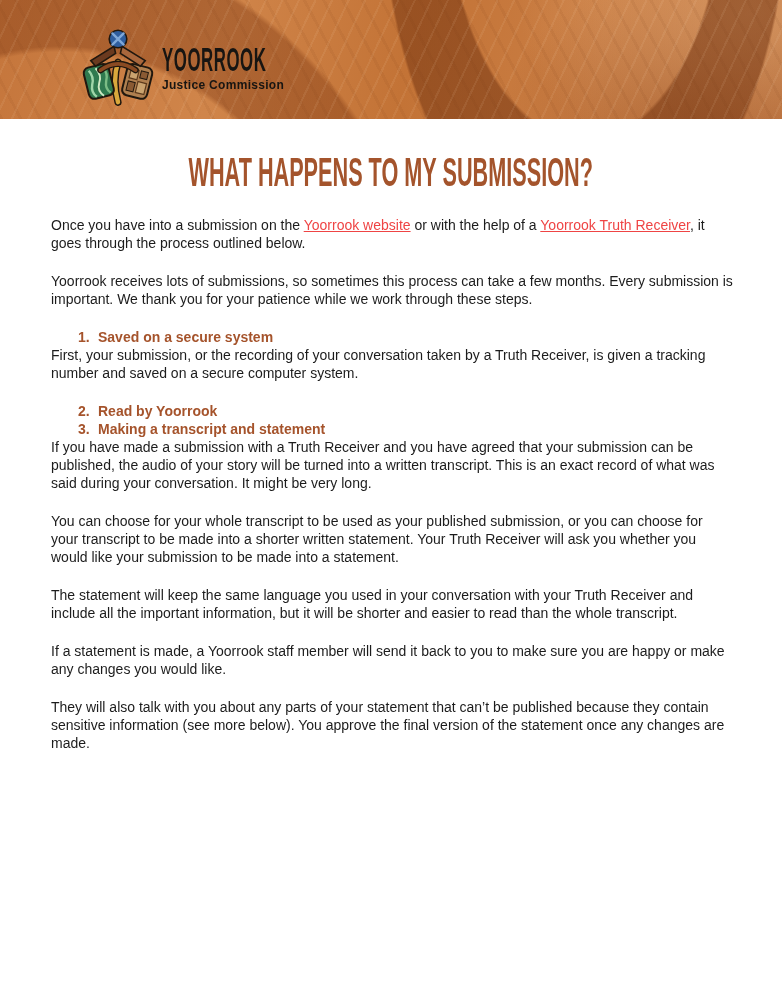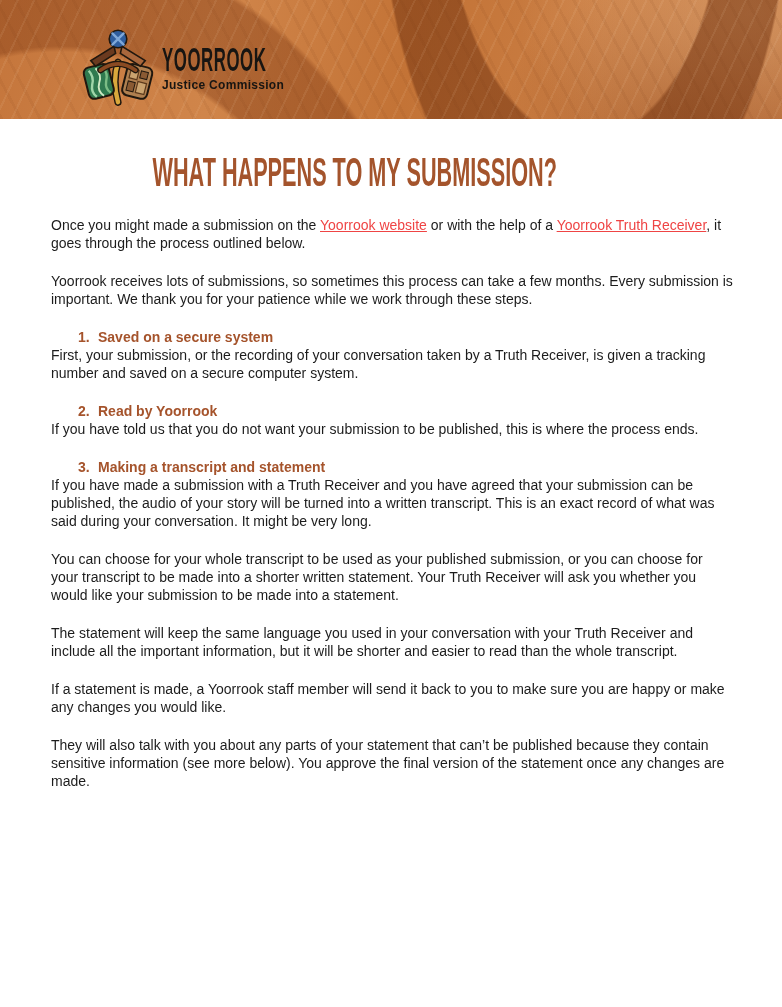--- a/index.html
+++ b/index.html
@@ -36,21 +36,21 @@
     font-weight:bold;font-size:30px;line-height:28px;color:#171512;
     transform:scale(0.56,1.1);transform-origin:left center;
     white-space:nowrap;letter-spacing:1px;
   }
   .logo-sub{
     font-weight:bold;font-size:12px;color:#171512;margin-top:4px;
     letter-spacing:0.3px;white-space:nowrap;
   }
 
   
-  .title-row{width:782px;text-align:left;margin-top:33px;height:44px;}
+  .title-row{width:782px;text-align:center;margin-top:33px;height:44px;}
   .page-title{
     display:inline-block;
     font-weight:bold;font-size:38px;line-height:40px;
     color:#a4542c;
     transform:scale(0.57,1.08);transform-origin:center center;
     white-space:nowrap;letter-spacing:0px;
   }
 
   
   .content{
@@ -107,35 +107,34 @@
     </div>
   </div>
 </div>
 
 <div class="title-row">
   <span class="page-title">WHAT HAPPENS TO MY SUBMISSION?</span>
 </div>
 
 <div class="content">
 
-  <p><span>Once you might made a submission on the </span><a class="doclink">Yoorrook website</a><span> or with the help of a </span><a class="doclink">Yoorrook Truth Receiver</a><span>, it goes through the process outlined below.</span></p>
+  <p><span>Once you have into a submission on the </span><a class="doclink">Yoorrook website</a><span> or with the help of a </span><a class="doclink">Yoorrook Truth Receiver</a><span>, it goes through the process outlined below.</span></p>
 
   <p>Yoorrook receives lots of submissions, so sometimes this process can take a few months. Every submission is important. We thank you for your patience while we work through these steps.</p>
 
   <div class="sec-heading">
     <span class="num">1.</span>
     <span>Saved on a secure system</span>
   </div>
   <p>First, your submission, or the recording of your conversation taken by a Truth Receiver, is given a tracking number and saved on a secure computer system.</p>
 
   <div class="sec-heading">
     <span class="num">2.</span>
     <span>Read by Yoorrook</span>
   </div>
-  <p>If you have told us that you do not want your submission to be published, this is where the process ends.</p>
 
   <div class="sec-heading">
     <span class="num">3.</span>
     <span>Making a transcript and statement</span>
   </div>
   <p>If you have made a submission with a Truth Receiver and you have agreed that your submission can be published, the audio of your story will be turned into a written transcript. This is an exact record of what was said during your conversation. It might be very long.</p>
   <p>You can choose for your whole transcript to be used as your published submission, or you can choose for your transcript to be made into a shorter written statement. Your Truth Receiver will ask you whether you would like your submission to be made into a statement.</p>
   <p>The statement will keep the same language you used in your conversation with your Truth Receiver and include all the important information, but it will be shorter and easier to read than the whole transcript.</p>
   <p>If a statement is made, a Yoorrook staff member will send it back to you to make sure you are happy or make any changes you would like.</p>
   <p>They will also talk with you about any parts of your statement that can’t be published because they contain sensitive information (see more below). You approve the final version of the statement once any changes are made.</p>

